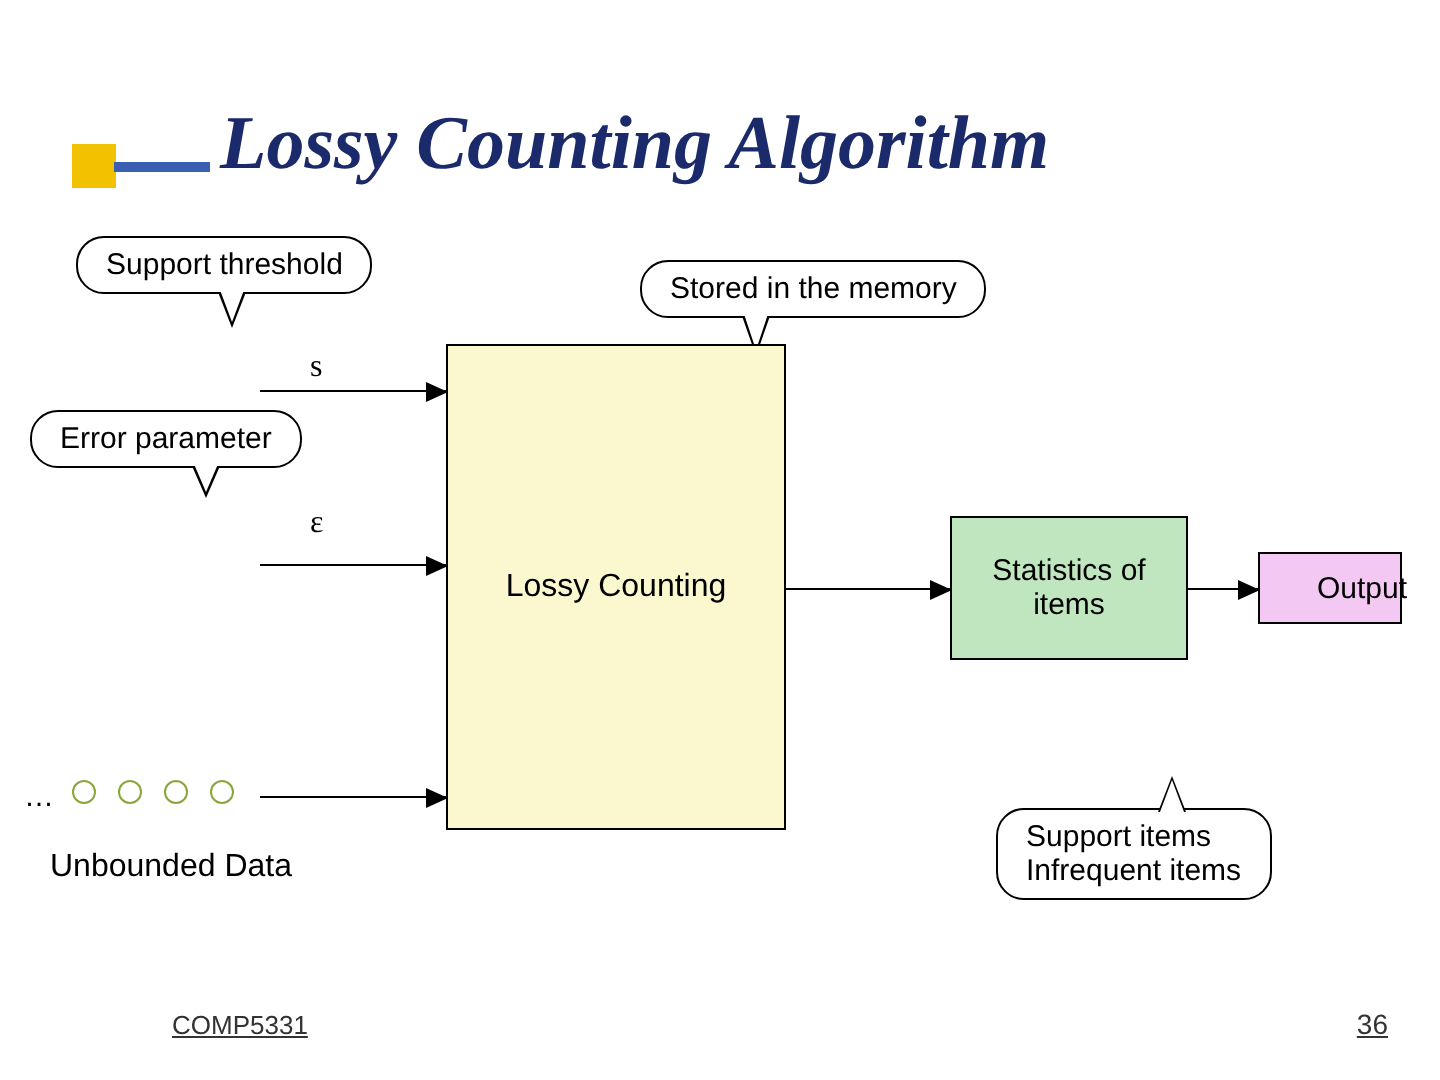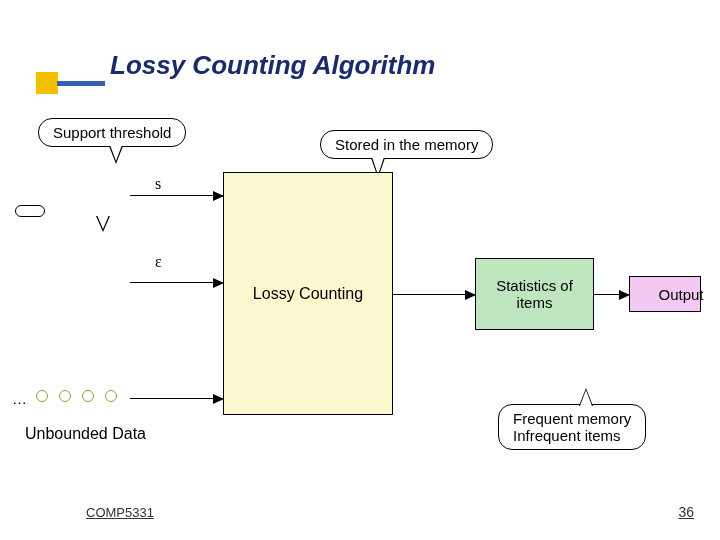--- a/index.html
+++ b/index.html
@@ -26,22 +26,22 @@
   .bar-blue {
     width: 48px;
     height: 5px;
     background: #3b5fb0;
     margin-left: -1px;
   }
   .slide-title {
     position: absolute;
     left: 110px;
     top: 50px;
-    font-family: Liberation Sans, sans-serif;
-    font-size: 26px;
+    font-family: Liberation Serif, serif;
+    font-size: 38px;
     font-style: italic;
     color: #1b2a6b;
   }
   .callout {
     position: absolute;
     border: 1.5px solid #000;
     border-radius: 14px;
     background: #fff;
     padding: 5px 14px;
     font-size: 15px;
@@ -197,25 +197,26 @@
 
 <div class="callout" id="co-support">
   <span>Support threshold</span>
   <div class="tail"></div>
 </div>
 <div class="callout" id="co-stored">
   <span>Stored in the memory</span>
   <div class="tail"></div>
 </div>
 <div class="callout" id="co-error">
+  <span>Error parameter</span>
   <div class="tail"></div>
 </div>
 <div class="callout" id="co-freq">
   <div class="tail"></div>
-  <div>Frequent memory</div>
+  <div>Support items</div>
   <div>Infrequent items</div>
 </div>
 
 <div class="param-label" id="lbl-s">s</div>
 <div class="param-label" id="lbl-eps">ε</div>
 <div class="param-label" id="lbl-dots">…</div>
 <div id="lbl-unbounded">Unbounded Data</div>
 
 <div class="circles">
   <span></span>

